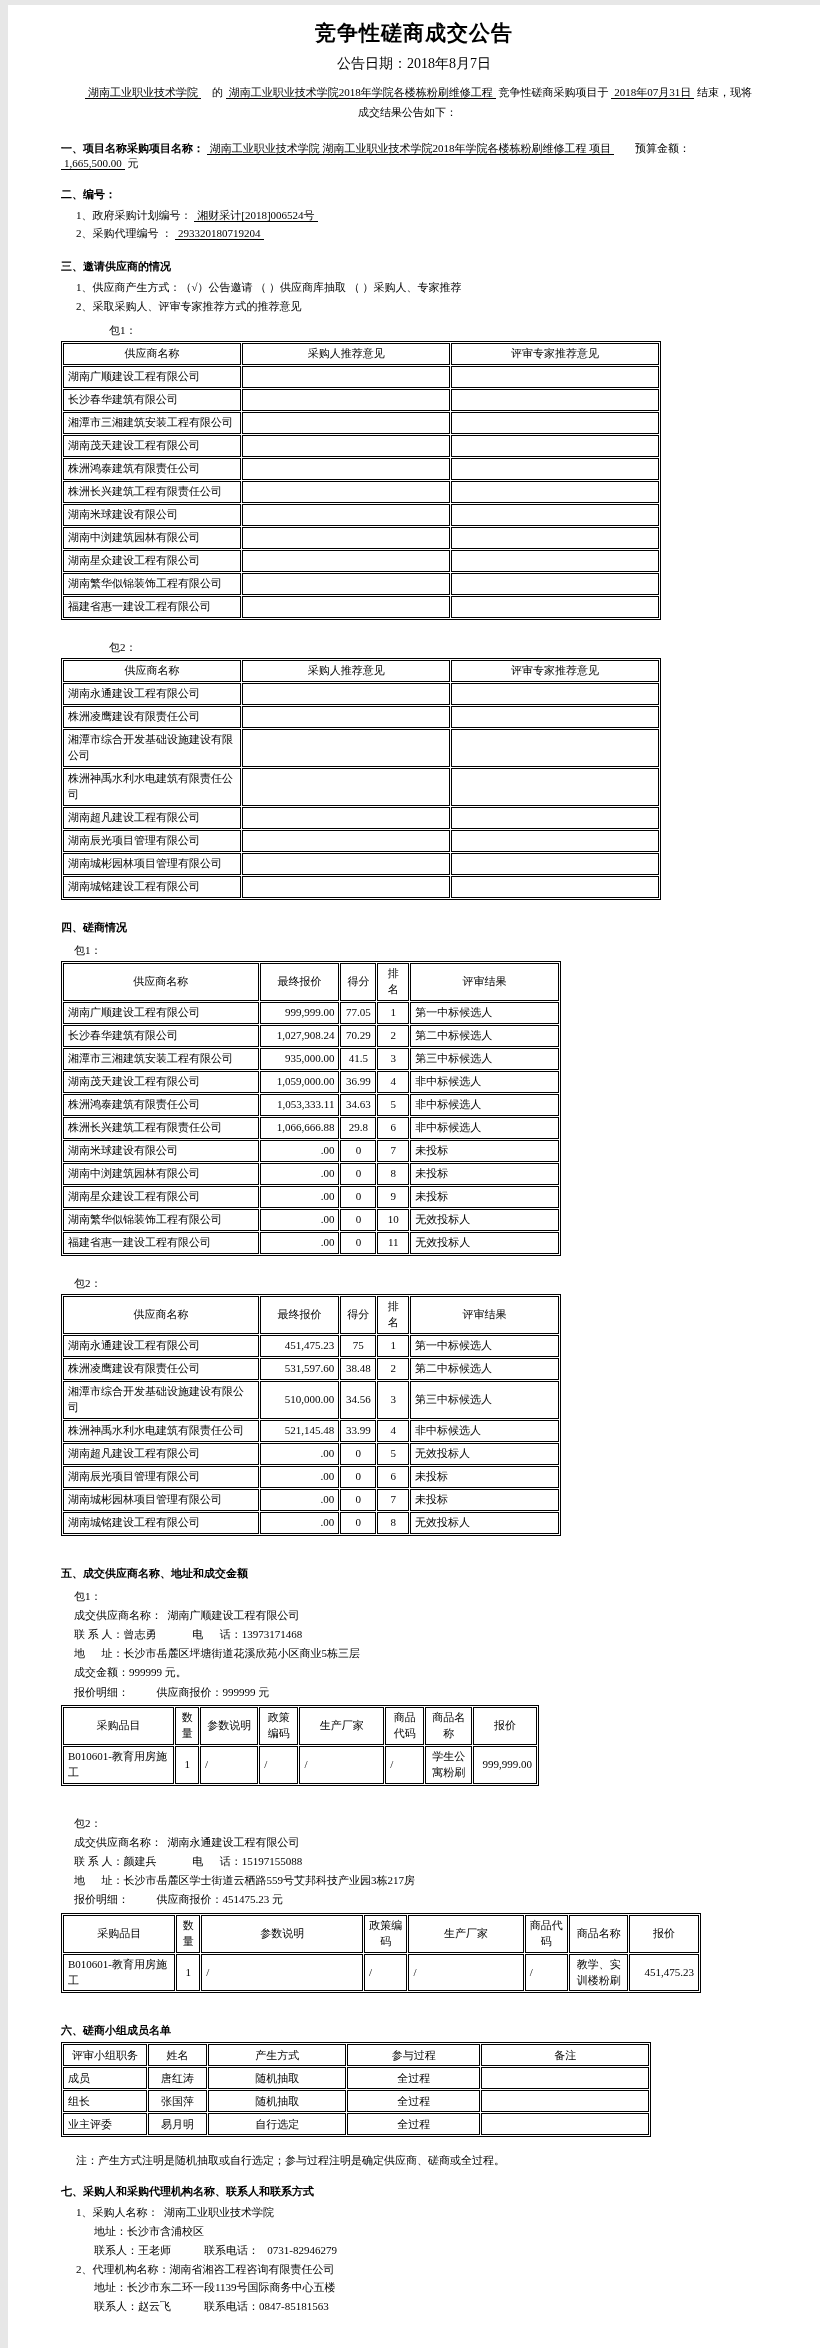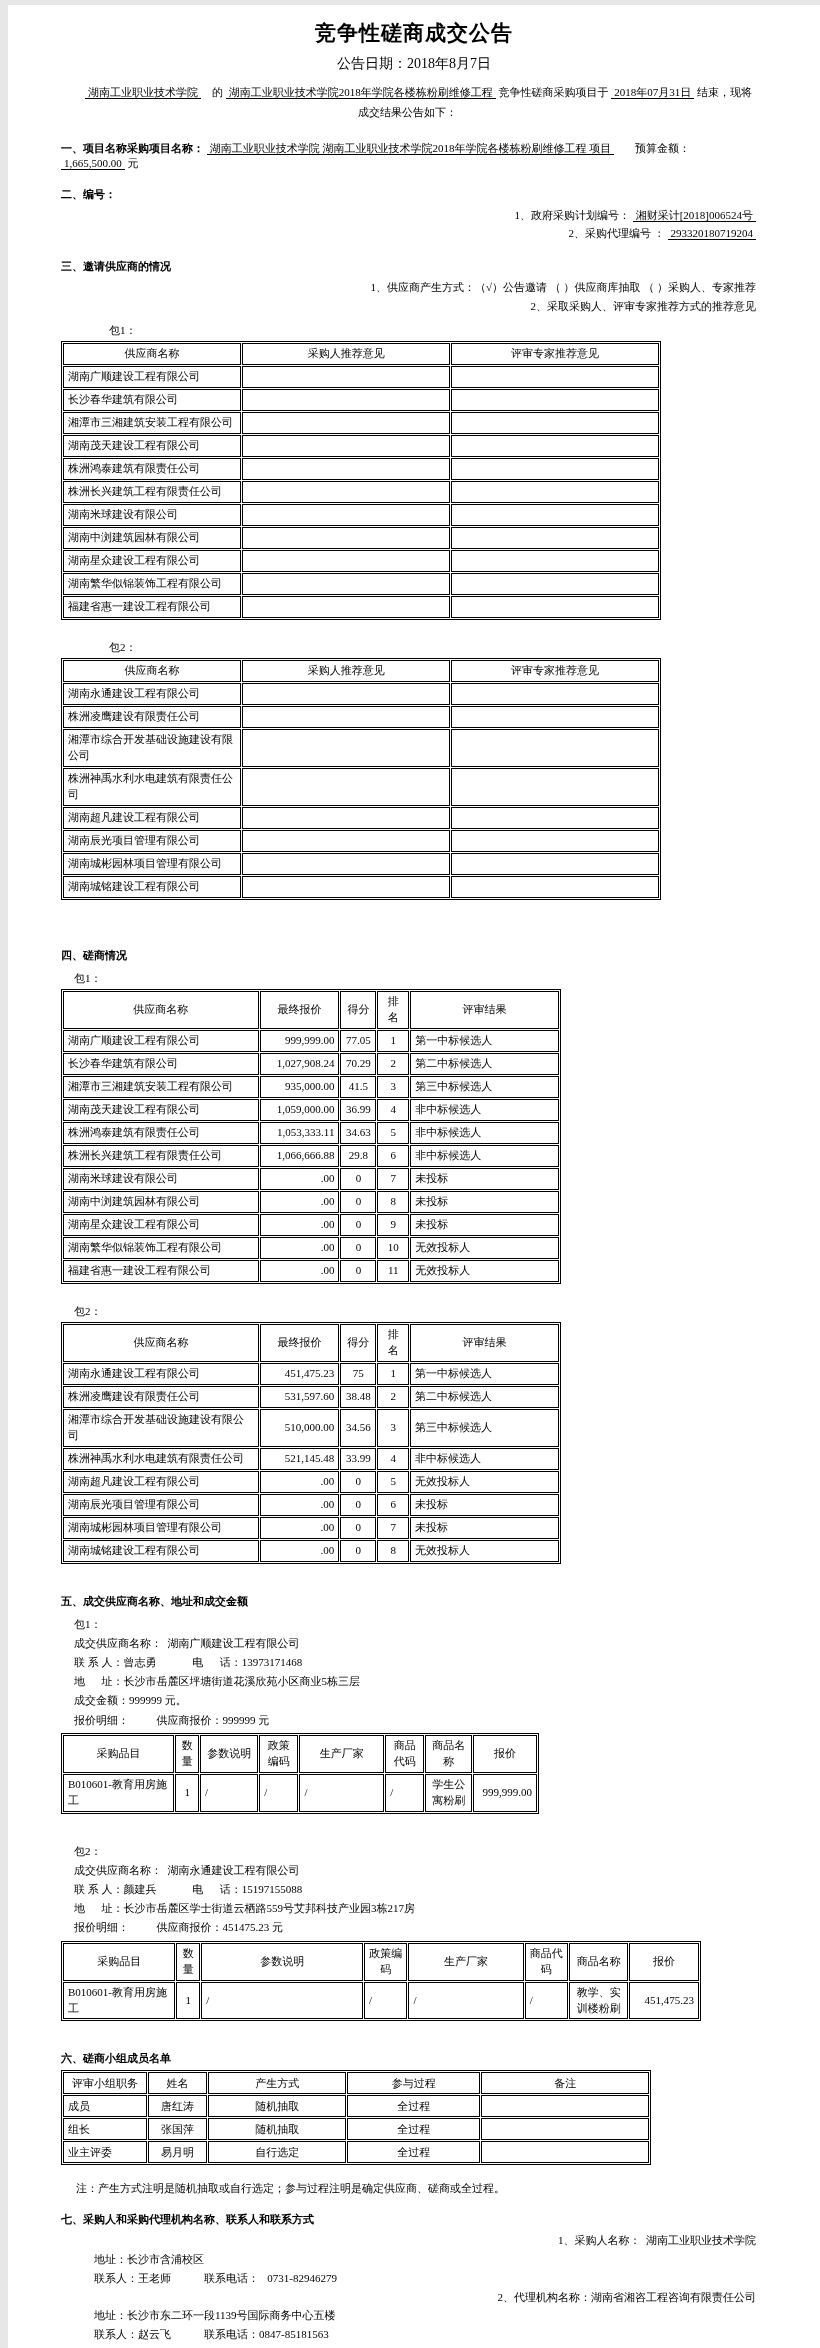--- a/index.html
+++ b/index.html
@@ -18,39 +18,39 @@
     box-sizing:border-box;
     padding:6px 4px 10px 4px;
   }
   .title { text-align:center; font-size:21px; font-weight:bold; margin:8px 0 8px 0; letter-spacing:1px; }
   .date  { text-align:center; font-size:14px; margin-bottom:10px; }
   .content { margin-left:49px; margin-right:60px; }
   .intro { white-space:pre-wrap; line-height:1.8; margin:6px 2px 18px 0; text-indent:2em;text-align:center; }
   .u { border-bottom:1px solid #000; padding:0 3px; }
   .sec { margin-top:16px; }
   .sec-h { font-weight:bold; margin:0 0 4px 0; }
-  .sub { margin-left:3px; line-height:1.7; white-space:pre-wrap;text-align:right; }
+  .sub { margin-left:15px; line-height:1.7; white-space:pre-wrap; }
   .sub2 { margin-left:33px; line-height:1.7; white-space:pre-wrap; }
   .bao-s3 { margin-left:48px; margin-top:8px; margin-bottom:2px; }
   .bao { margin-left:13px; margin-top:8px; margin-bottom:2px; }
   .line { margin-left:13px; line-height:1.75; white-space:pre-wrap; }
   table.t {
     border-collapse:separate; border-spacing:1px;
     border:1px solid #000; background:#fff;
     margin:3px 0 20px 0;
   }
   .t th, .t td {
     border:1px solid #000; padding:2px 4px;
     font-weight:normal; font-size:11px; line-height:1.45;
     text-align:center; height:16px; vertical-align:middle;
   }
   .t td.al { text-align:left; }
   .t td.ar { text-align:right; }
   .t3 { margin-left:30px; }
-  .gap-top { margin-top:48px; }
+  .gap-top { margin-top:20px; }
   .gap-top-sm { margin-top:30px; }
   .note { margin-left:15px; margin-top:16px; white-space:pre-wrap; }
 </style>
 </head>
 <body>
 
 <div class="page">
 
   <div class="title">竞争性磋商成交公告</div>
   <div class="date">公告日期：2018年8月7日</div>

